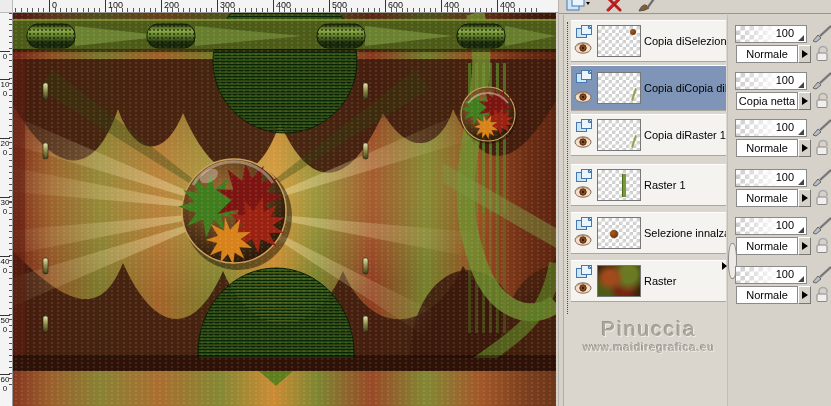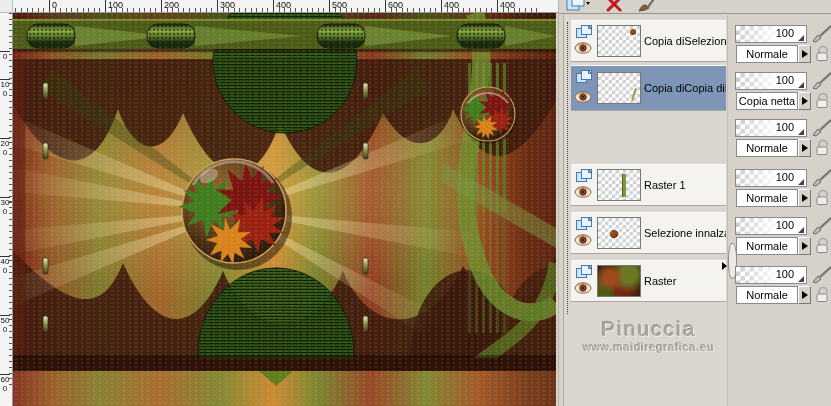--- a/index.html
+++ b/index.html
@@ -323,20 +323,39 @@
                 <circle cx="9" cy="6" r="1.1" fill="#24120a"></circle>
                 <path d="M2 4 Q9 -1 16 4" fill="none" stroke="#a8856a"></path>
               </svg></span>
         </div>
         <div class="thumb">
             <span class="sliver"></span>
           </div>
         <div class="lname">Copia diCopia diRas</div>
       </div>
 
+      <div class="layer-row" style="top:100px">
+        <div class="col-icons">
+          <span class="pages"><svg width="18" height="15" viewBox="0 0 18 15">
+                <rect x="1.5" y="4.5" width="10" height="9" fill="#cfe6f8" stroke="#4478b0"></rect>
+                <rect x="6.5" y="1.5" width="10" height="9" fill="#eaf5fd" stroke="#4478b0"></rect>
+                <path d="M13.5 1.5 L16.5 4.5 L13.5 4.5 Z" fill="#8fc2e8" stroke="#4478b0"></path>
+              </svg></span>
+          <span class="eye"><svg width="18" height="12" viewBox="0 0 18 12">
+                <ellipse cx="9" cy="6" rx="8" ry="5.2" fill="#f2e0cc" stroke="#8a6a50"></ellipse>
+                <circle cx="9" cy="6" r="3.2" fill="#8a4a1e" stroke="#50280e"></circle>
+                <circle cx="9" cy="6" r="1.1" fill="#24120a"></circle>
+                <path d="M2 4 Q9 -1 16 4" fill="none" stroke="#a8856a"></path>
+              </svg></span>
+        </div>
+        <div class="thumb">
+            <span class="sliver"></span>
+          </div>
+        <div class="lname">Copia diRaster 1</div>
+      </div>
 
       <div class="layer-row" style="top:150px">
         <div class="col-icons">
           <span class="pages"><svg width="18" height="15" viewBox="0 0 18 15">
                 <rect x="1.5" y="4.5" width="10" height="9" fill="#cfe6f8" stroke="#4478b0"></rect>
                 <rect x="6.5" y="1.5" width="10" height="9" fill="#eaf5fd" stroke="#4478b0"></rect>
                 <path d="M13.5 1.5 L16.5 4.5 L13.5 4.5 Z" fill="#8fc2e8" stroke="#4478b0"></path>
               </svg></span>
           <span class="eye"><svg width="18" height="12" viewBox="0 0 18 12">
                 <ellipse cx="9" cy="6" rx="8" ry="5.2" fill="#f2e0cc" stroke="#8a6a50"></ellipse>

